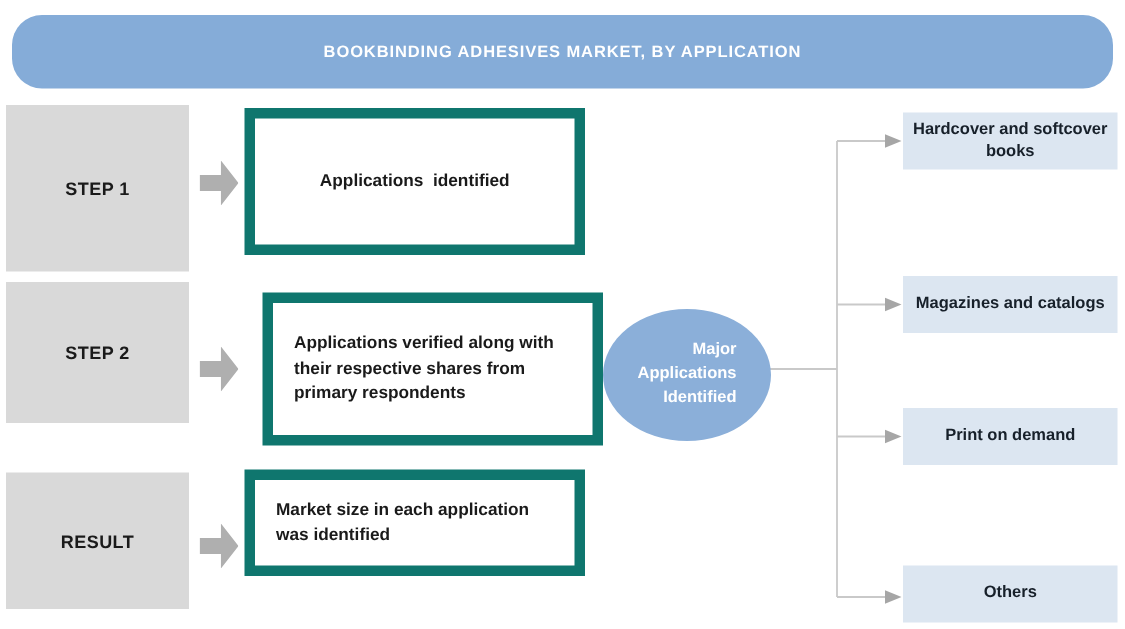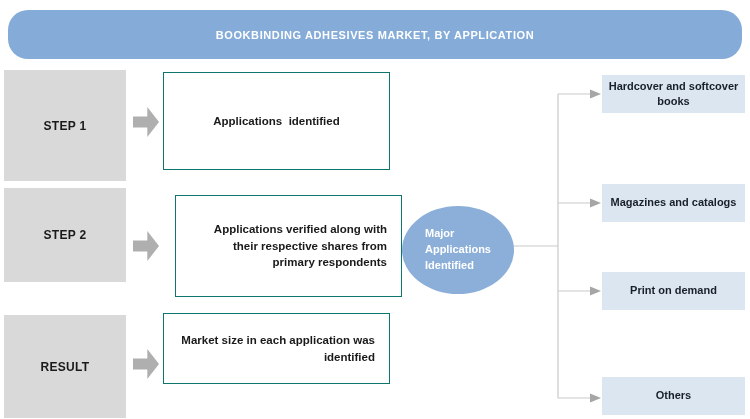--- a/index.html
+++ b/index.html
@@ -16,43 +16,43 @@
     color:#ffffff;font-size:11px;font-weight:bold;letter-spacing:.6px;
   }
   
   .step-box{
     position:absolute;left:4px;width:122px;background:#D9D9D9;
     display:flex;align-items:center;justify-content:center;
     font-size:12px;font-weight:bold;color:#1a1a1a;letter-spacing:.3px;
   }
   .step1{top:70px;height:111px;}
   .step2{top:188px;height:94px;}
-  .step3{top:315px;height:103px;}
+  .step3{top:315px;height:91px;}
   
   .block-arrow{
     position:absolute;left:133px;width:26px;height:30px;background:#AFAFAF;
     clip-path:polygon(0 32%,55% 32%,55% 0,100% 50%,55% 100%,55% 68%,0 68%);
   }
   .arrow1{top:107px;} .arrow2{top:231px;} .arrow3{top:349px;}
   
   .desc-box{
     position:absolute;left:163px;width:227px;background:#ffffff;
-    border:1px solid #0f766e;box-sizing:border-box;
-    display:flex;align-items:center;justify-content:center;text-align:right;
+    border:7px solid #0f766e;box-sizing:border-box;
+    display:flex;align-items:center;justify-content:center;text-align:left;
     font-size:11.5px;font-weight:bold;color:#1a1a1a;line-height:1.45;
     padding:0 14px;white-space:pre-wrap;
   }
   .desc1{top:72px;height:98px;}
   .desc2{top:195px;height:102px;margin-left:12px;}
   .desc3{top:313px;height:71px;}
   
   .hub{
     position:absolute;left:402px;top:206px;width:112px;height:88px;
     background:#8BAFD9;border-radius:50%;
-    display:flex;align-items:center;justify-content:center;text-align:left;
+    display:flex;align-items:center;justify-content:center;text-align:right;
     color:#ffffff;font-size:11px;font-weight:bold;line-height:1.45;
     white-space:pre-line;
   }
   
   .out-box{
     position:absolute;left:602px;width:143px;background:#DCE6F1;
     display:flex;align-items:center;justify-content:center;text-align:center;
     font-size:11px;font-weight:bold;color:#17202A;line-height:1.4;padding:0 6px;
     box-sizing:border-box;
   }

